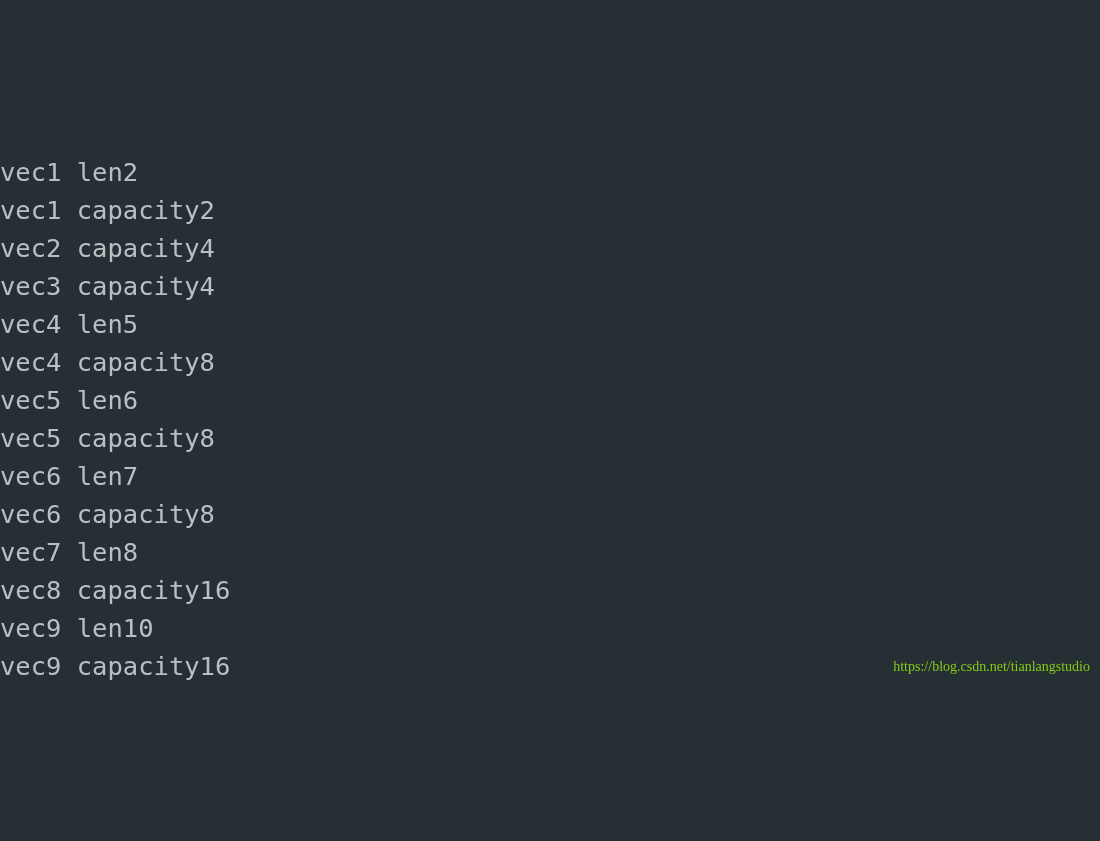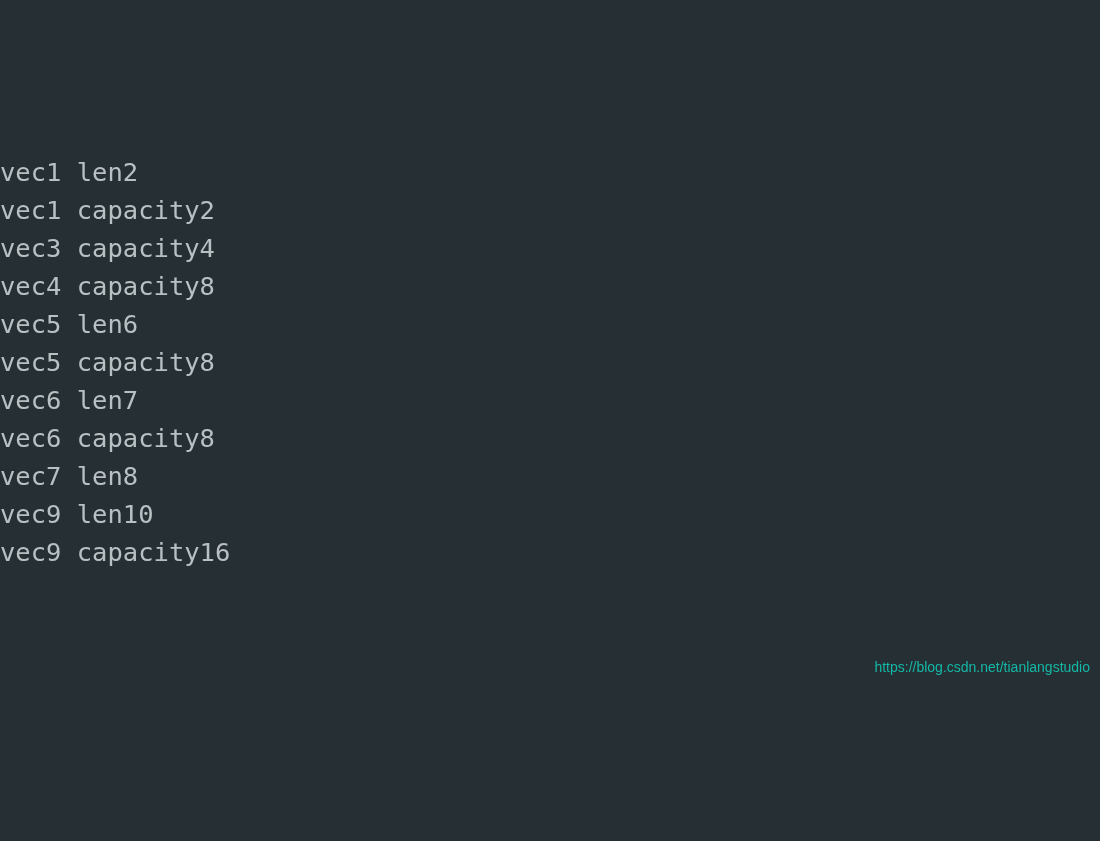--- a/index.html
+++ b/index.html
@@ -34,24 +34,24 @@
     line-height: 38px;
     overflow: hidden;
     letter-spacing: 0px;
   }
   .seg { white-space: pre; }
   .plain  { color: #b9c0c4; }
   #watermark {
     position: absolute;
     right: 10px;
     bottom: 9px;
-    font-family: Liberation Sans, sans-serif;
+    font-family: Liberation Serif, serif;
     font-size: 14px;
     line-height: 16px;
-    color: #14b8a6;
+    color: #84cc16;
     letter-spacing: 0px;
     white-space: pre;
   }
 </style>
 </head>
 <body>
 
 <div id="terminal">
   <div id="screen">
 
@@ -66,26 +66,29 @@
     <div class="line">
       
     </div>
 
     <div class="line">
       
     </div>
 
     <div class="line"><span class="seg plain">vec1 len2</span></div>
     <div class="line"><span class="seg plain">vec1 capacity2</span></div>
+    <div class="line"><span class="seg plain">vec2 capacity4</span></div>
     <div class="line"><span class="seg plain">vec3 capacity4</span></div>
+    <div class="line"><span class="seg plain">vec4 len5</span></div>
     <div class="line"><span class="seg plain">vec4 capacity8</span></div>
     <div class="line"><span class="seg plain">vec5 len6</span></div>
     <div class="line"><span class="seg plain">vec5 capacity8</span></div>
     <div class="line"><span class="seg plain">vec6 len7</span></div>
     <div class="line"><span class="seg plain">vec6 capacity8</span></div>
     <div class="line"><span class="seg plain">vec7 len8</span></div>
+    <div class="line"><span class="seg plain">vec8 capacity16</span></div>
     <div class="line"><span class="seg plain">vec9 len10</span></div>
     <div class="line"><span class="seg plain">vec9 capacity16</span></div>
 
   </div>
 
   <div id="watermark">https://blog.csdn.net/tianlangstudio</div>
 </div>
 
 </body></html>

